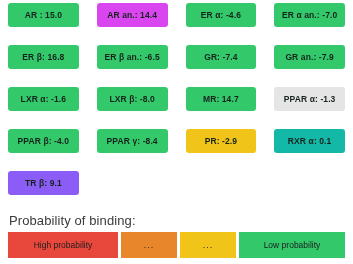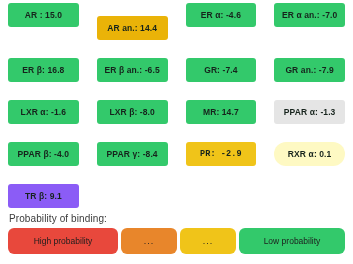--- a/index.html
+++ b/index.html
@@ -46,33 +46,33 @@
   }
 
   
   .legend-wrap {
     position: absolute;
     left: 8px;
     top: 213px;
     width: 337px;
   }
   .legend-title {
-    font-size: 10px;
+    font-size: 13px;
     color: #3b3b3b;
     margin: 0 0 4px 1px;
     letter-spacing: 0.1px;
   }
   .legend-bar {
     display: flex;
     width: 337px;
     height: 26px;
     gap: 3px;
   }
   .legend-seg {
-    border-radius: 6px;
+    border-radius: 0;
     display: flex;
     align-items: center;
     justify-content: center;
     font-size: 8.5px;
     color: #1d1d1d;
     white-space: nowrap;
     box-sizing: border-box;
     text-align: right;
   }
   .seg-high { flex: 0 0 110px; }
@@ -85,35 +85,35 @@
     line-height: 5px;
   }
 </style>
 </head>
 <body>
 
 <div id="root">
 
   <div class="grid">
       <div class="cell" style="background: rgb(51, 201, 107);">AR : 15.0</div>
-      <div class="cell" style="background: #eab308; margin-top: 13px;">AR an.: 14.4</div>
+      <div class="cell" style="background: #d946ef;">AR an.: 14.4</div>
       <div class="cell" style="background: rgb(51, 201, 107);">ER α: -4.6</div>
       <div class="cell" style="background: rgb(51, 201, 107);">ER α an.: -7.0</div>
       <div class="cell" style="background: rgb(51, 201, 107);">ER β: 16.8</div>
       <div class="cell" style="background: rgb(51, 201, 107);">ER β an.: -6.5</div>
       <div class="cell" style="background: rgb(51, 201, 107);">GR: -7.4</div>
       <div class="cell" style="background: rgb(51, 201, 107);">GR an.: -7.9</div>
       <div class="cell" style="background: rgb(51, 201, 107);">LXR α: -1.6</div>
       <div class="cell" style="background: rgb(51, 201, 107);">LXR β: -8.0</div>
       <div class="cell" style="background: rgb(51, 201, 107);">MR: 14.7</div>
       <div class="cell" style="background: #e5e5e5;">PPAR α: -1.3</div>
       <div class="cell" style="background: rgb(51, 201, 107);">PPAR β: -4.0</div>
       <div class="cell" style="background: rgb(51, 201, 107);">PPAR γ: -8.4</div>
-      <div class="cell" style="background: rgb(240, 196, 25); font-family: Liberation Mono, monospace;">PR: -2.9</div>
-      <div class="cell" style="background: #fef9c3; border-radius: 12px;">RXR α: 0.1</div>
+      <div class="cell" style="background: rgb(240, 196, 25);">PR: -2.9</div>
+      <div class="cell" style="background: #14b8a6;">RXR α: 0.1</div>
       <div class="cell" style="background: #8b5cf6;">TR β: 9.1</div>
     </div>
 
   <div class="legend-wrap">
     <div class="legend-title">Probability of binding:</div>
     <div class="legend-bar">
         <div class="legend-seg seg-high" style="background: rgb(232, 72, 60);">High probability</div>
         <div class="legend-seg seg-mid1 seg-ellipsis" style="background: rgb(232, 134, 43);">...</div>
         <div class="legend-seg seg-mid2 seg-ellipsis" style="background: rgb(240, 196, 25);">...</div>
         <div class="legend-seg seg-low" style="background: rgb(51, 201, 107);">Low probability</div>

